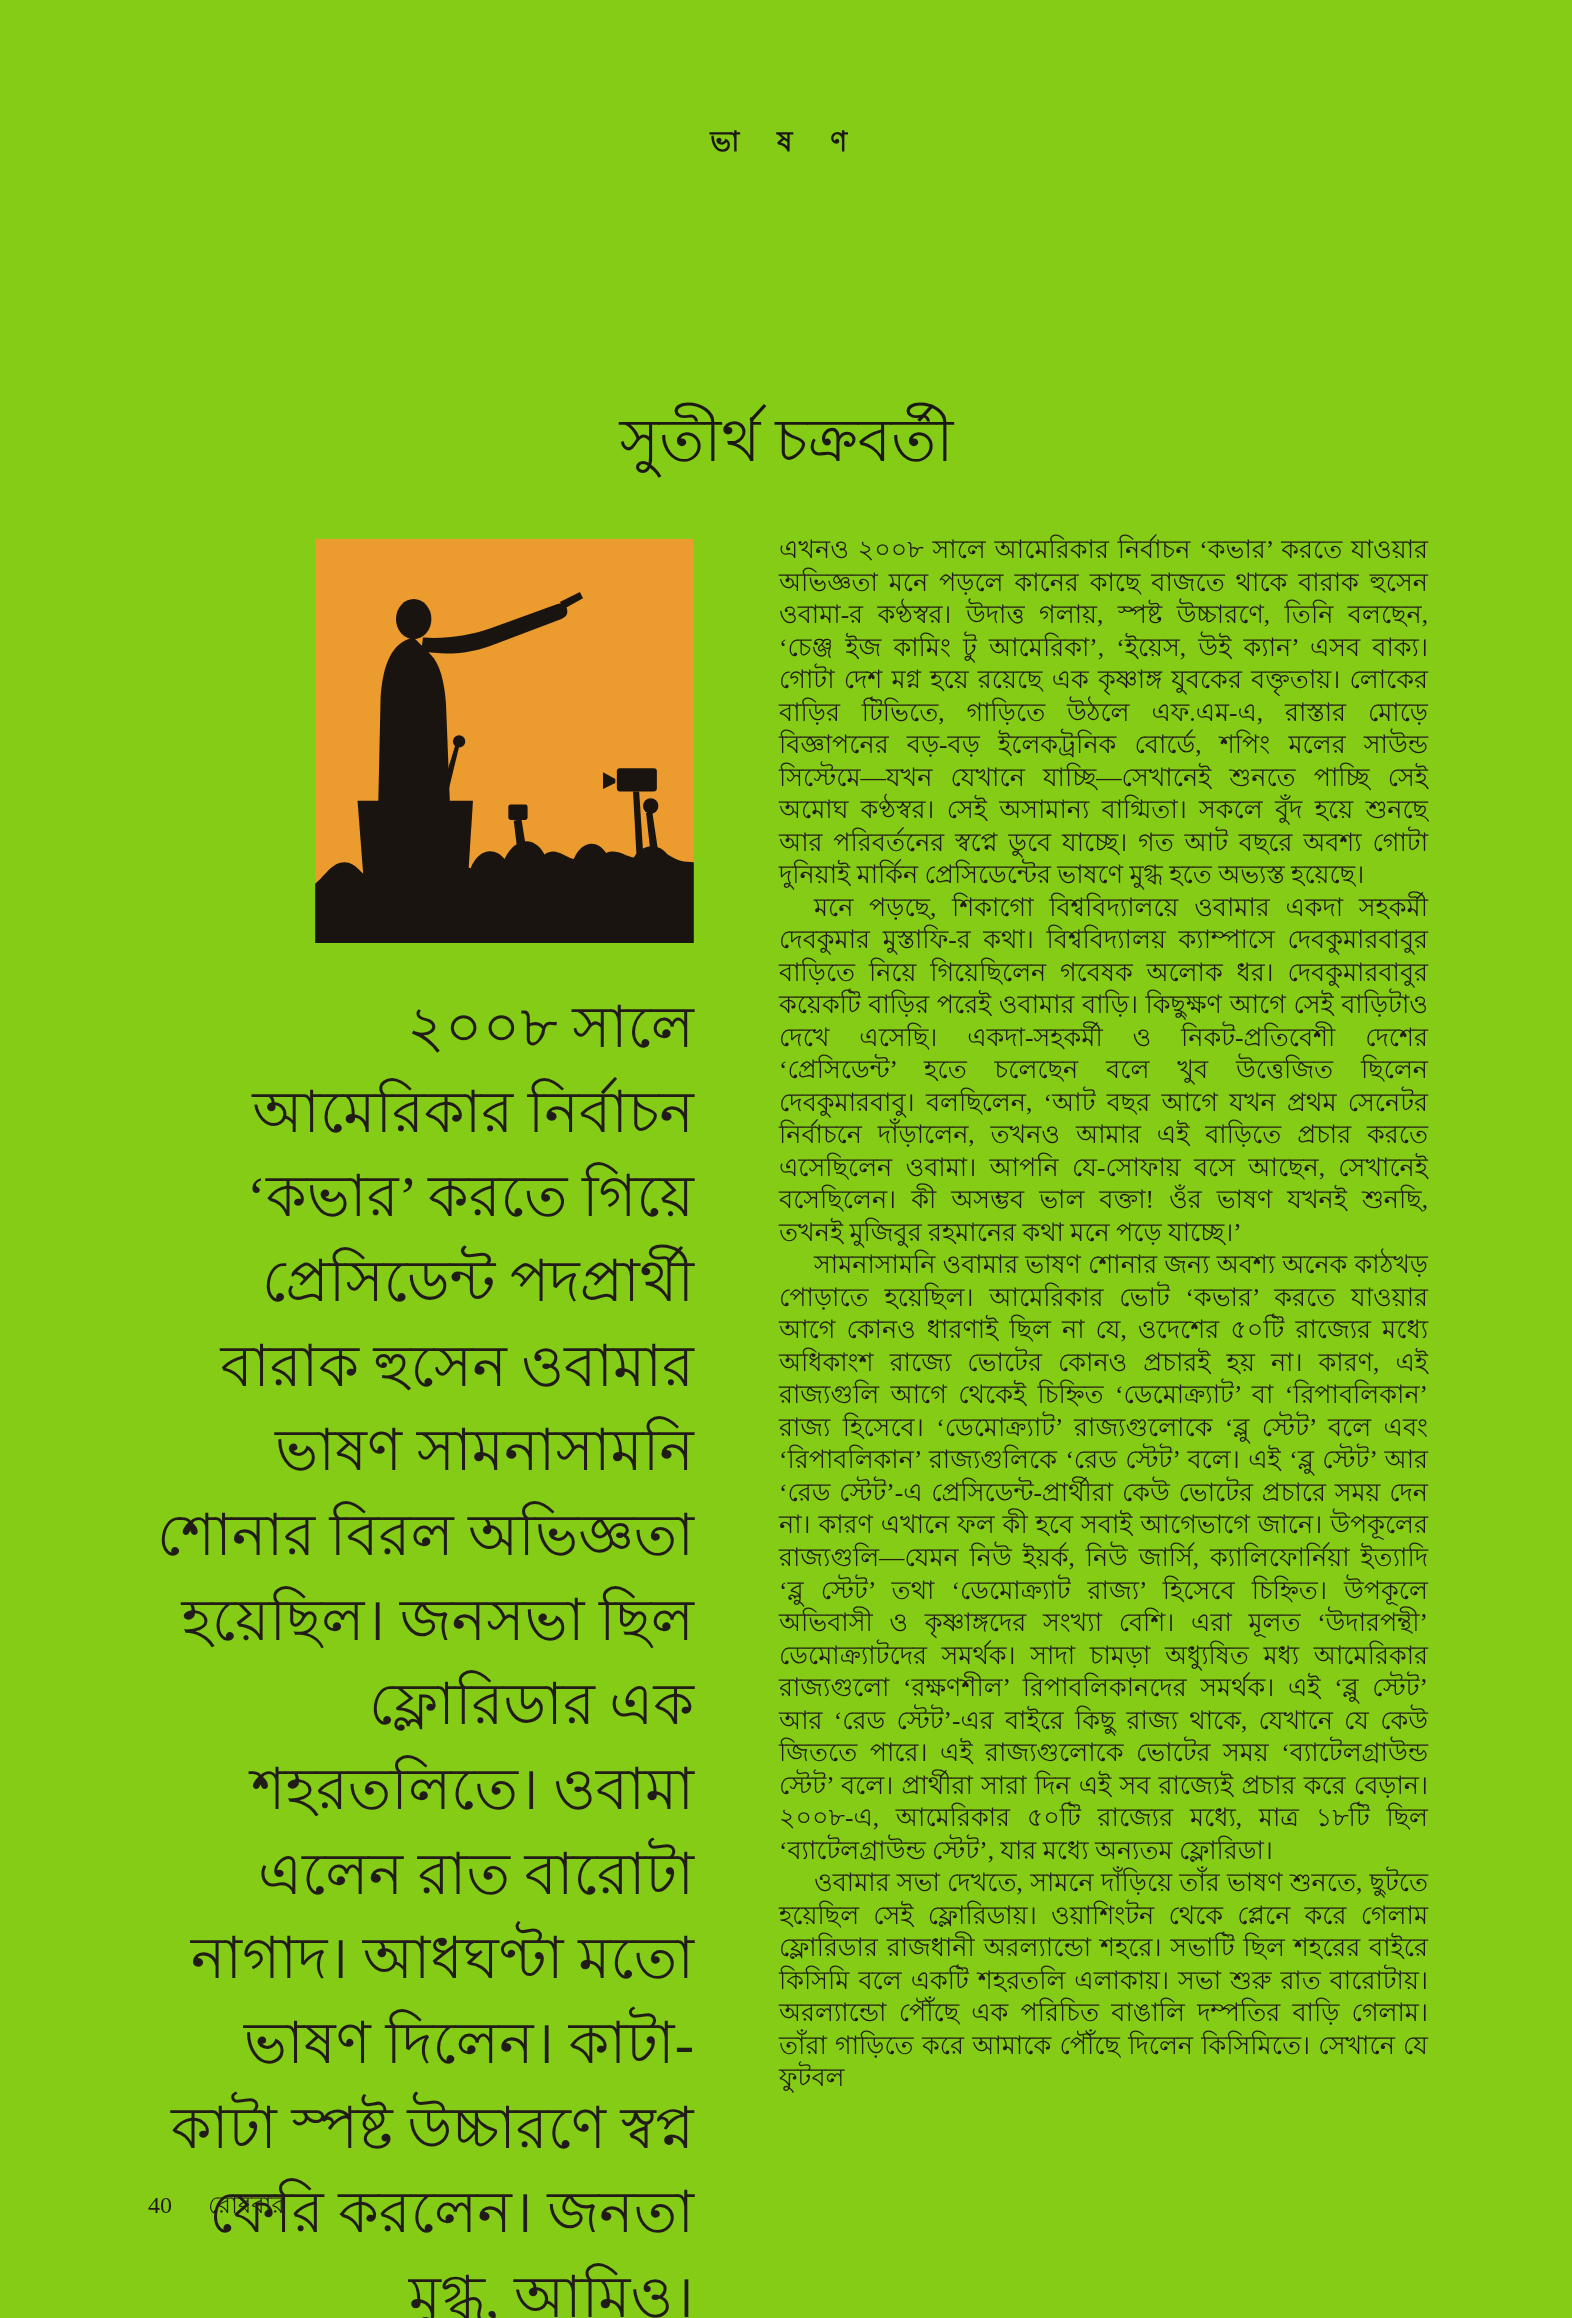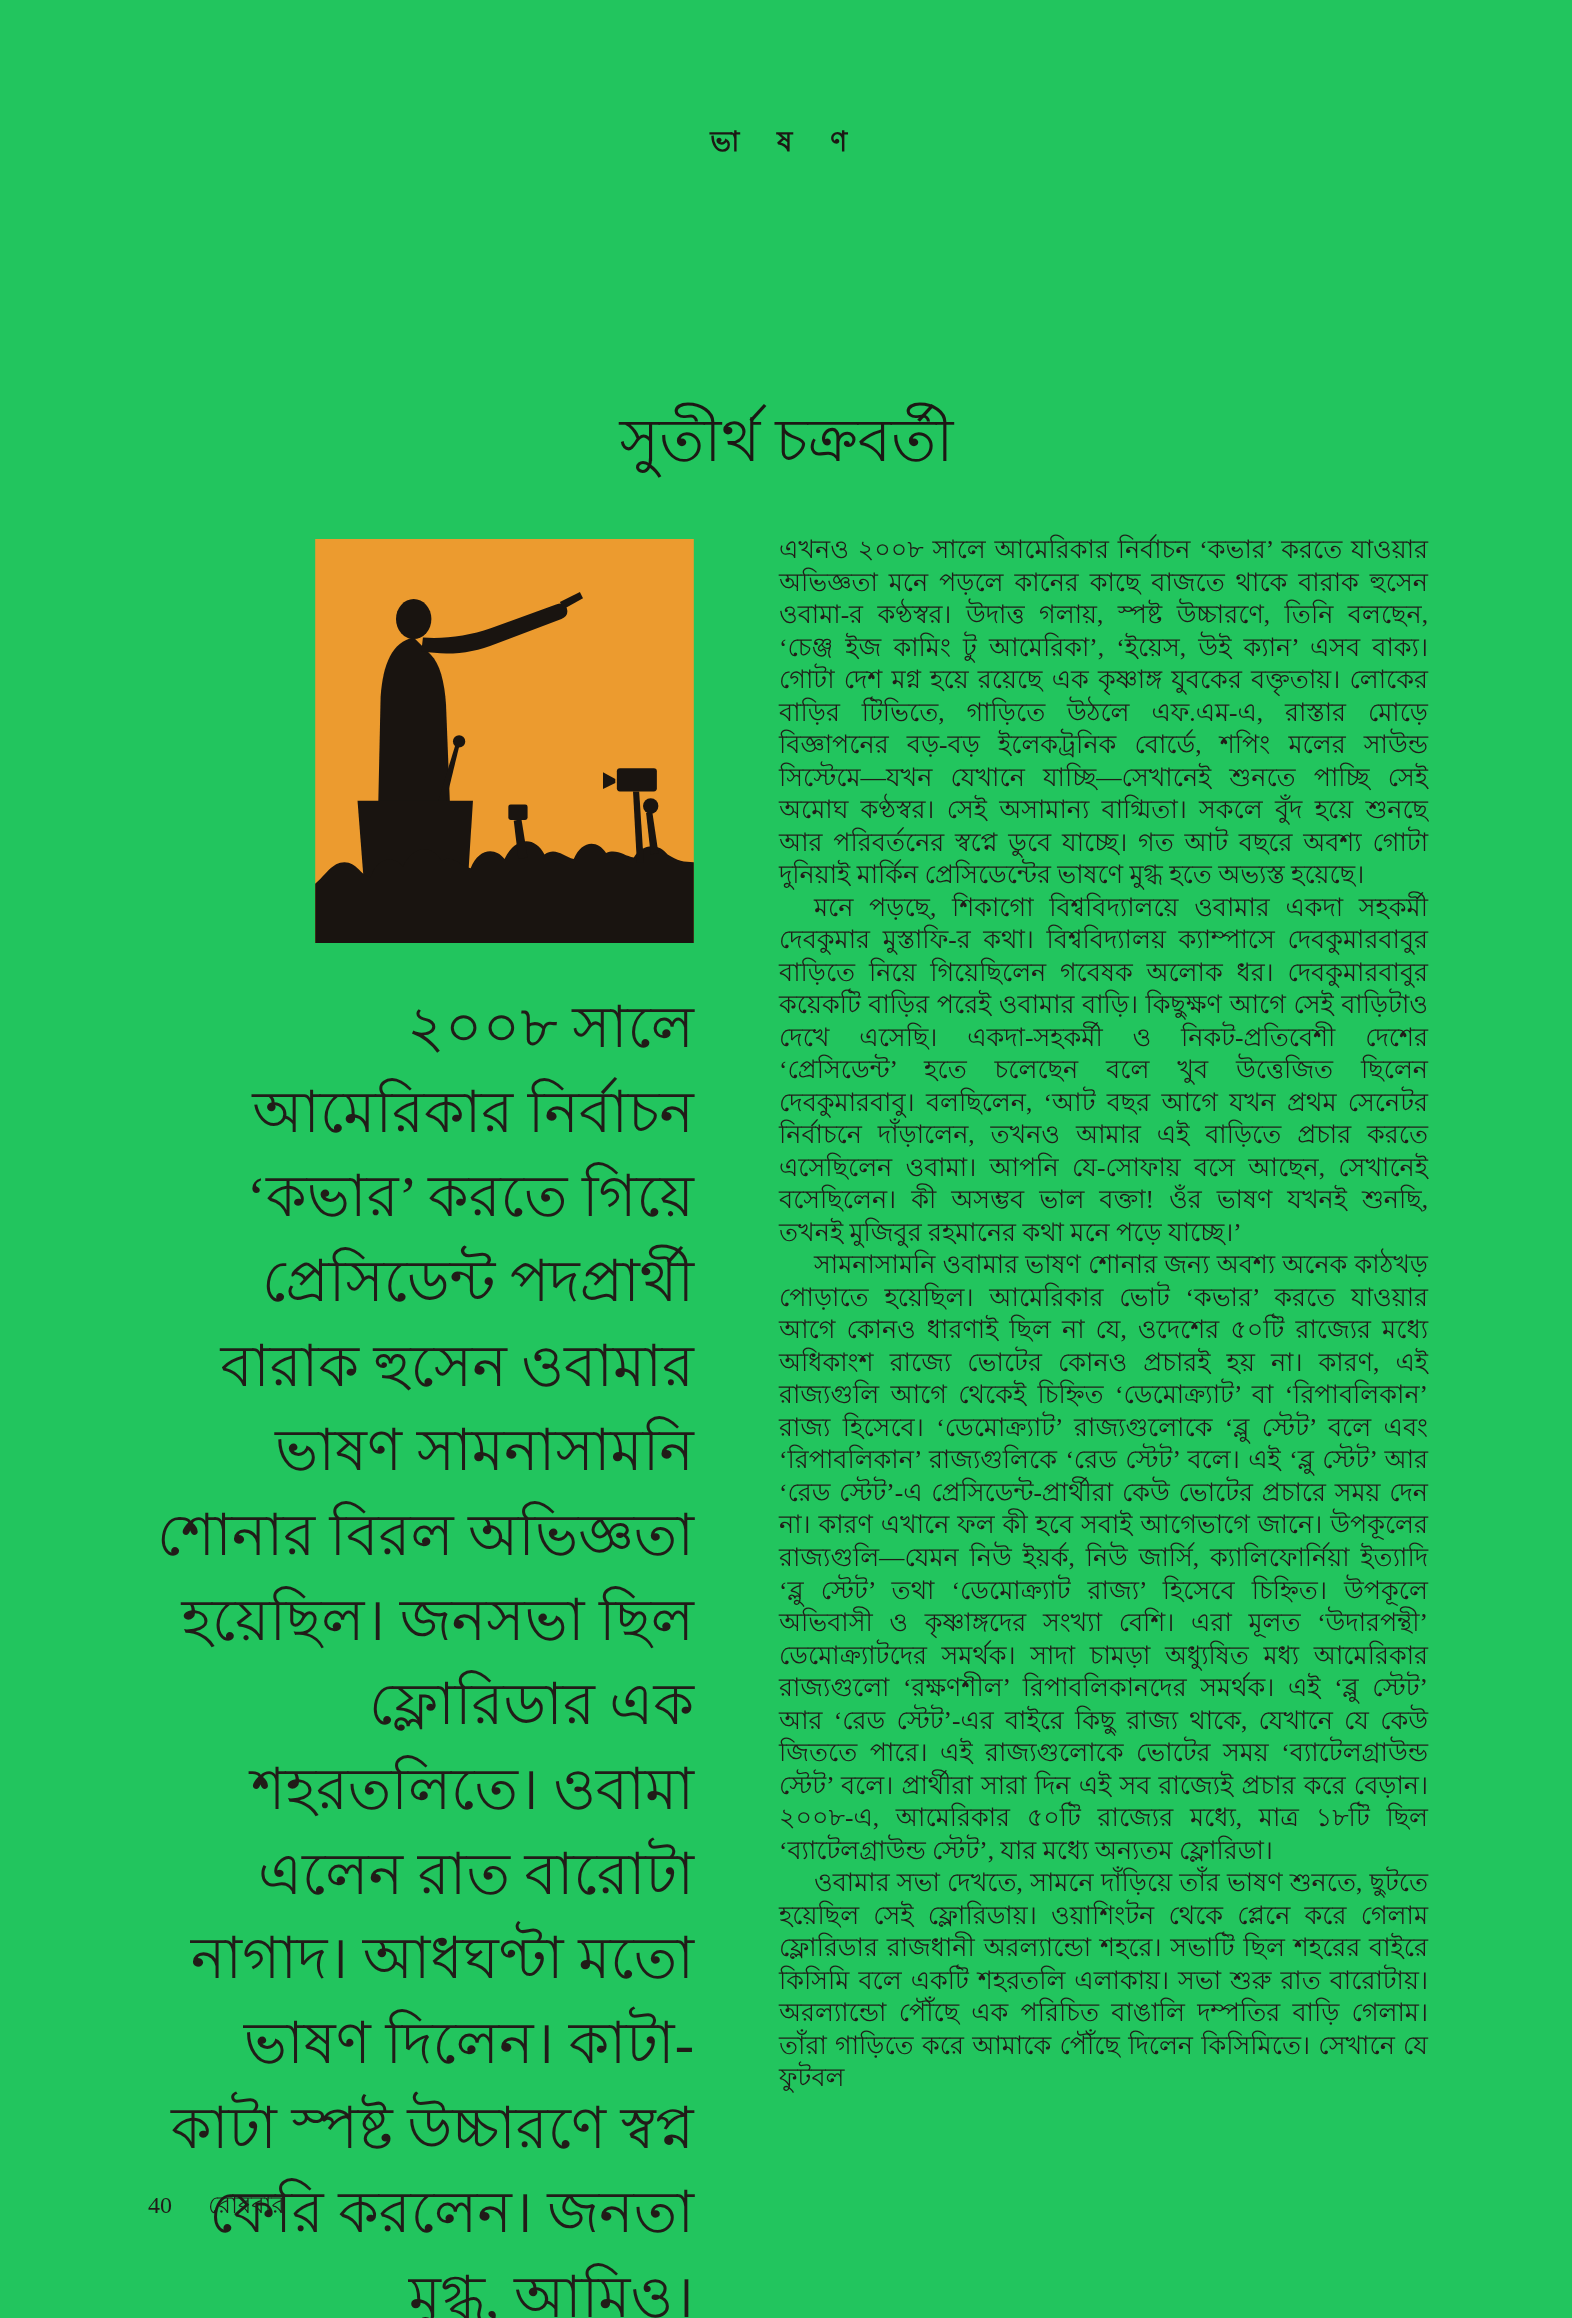--- a/index.html
+++ b/index.html
@@ -1,21 +1,21 @@
 <!DOCTYPE html>
 <html lang="bn" style="font-size:12.3px"><head>
 <meta charset="utf-8">
 <style>
   * { margin:0; padding:0; box-sizing:border-box; }
   html, body { background:#d9d9d9; }
   .page {
     position:relative;
     width:1573px; height:2319px;
     margin:0 auto;
-    background:#22c55e;
+    background:#84cc16;
     color:#211c18;
     font-family:"Liberation Serif","DejaVu Serif",serif;
     overflow:hidden;
   }
   .kicker {
     position:absolute; top:120px; left:0; width:100%;
     text-align:center;
     font-size:28px; font-weight:bold;
     letter-spacing:15.4px;
     color:#1c1814;

